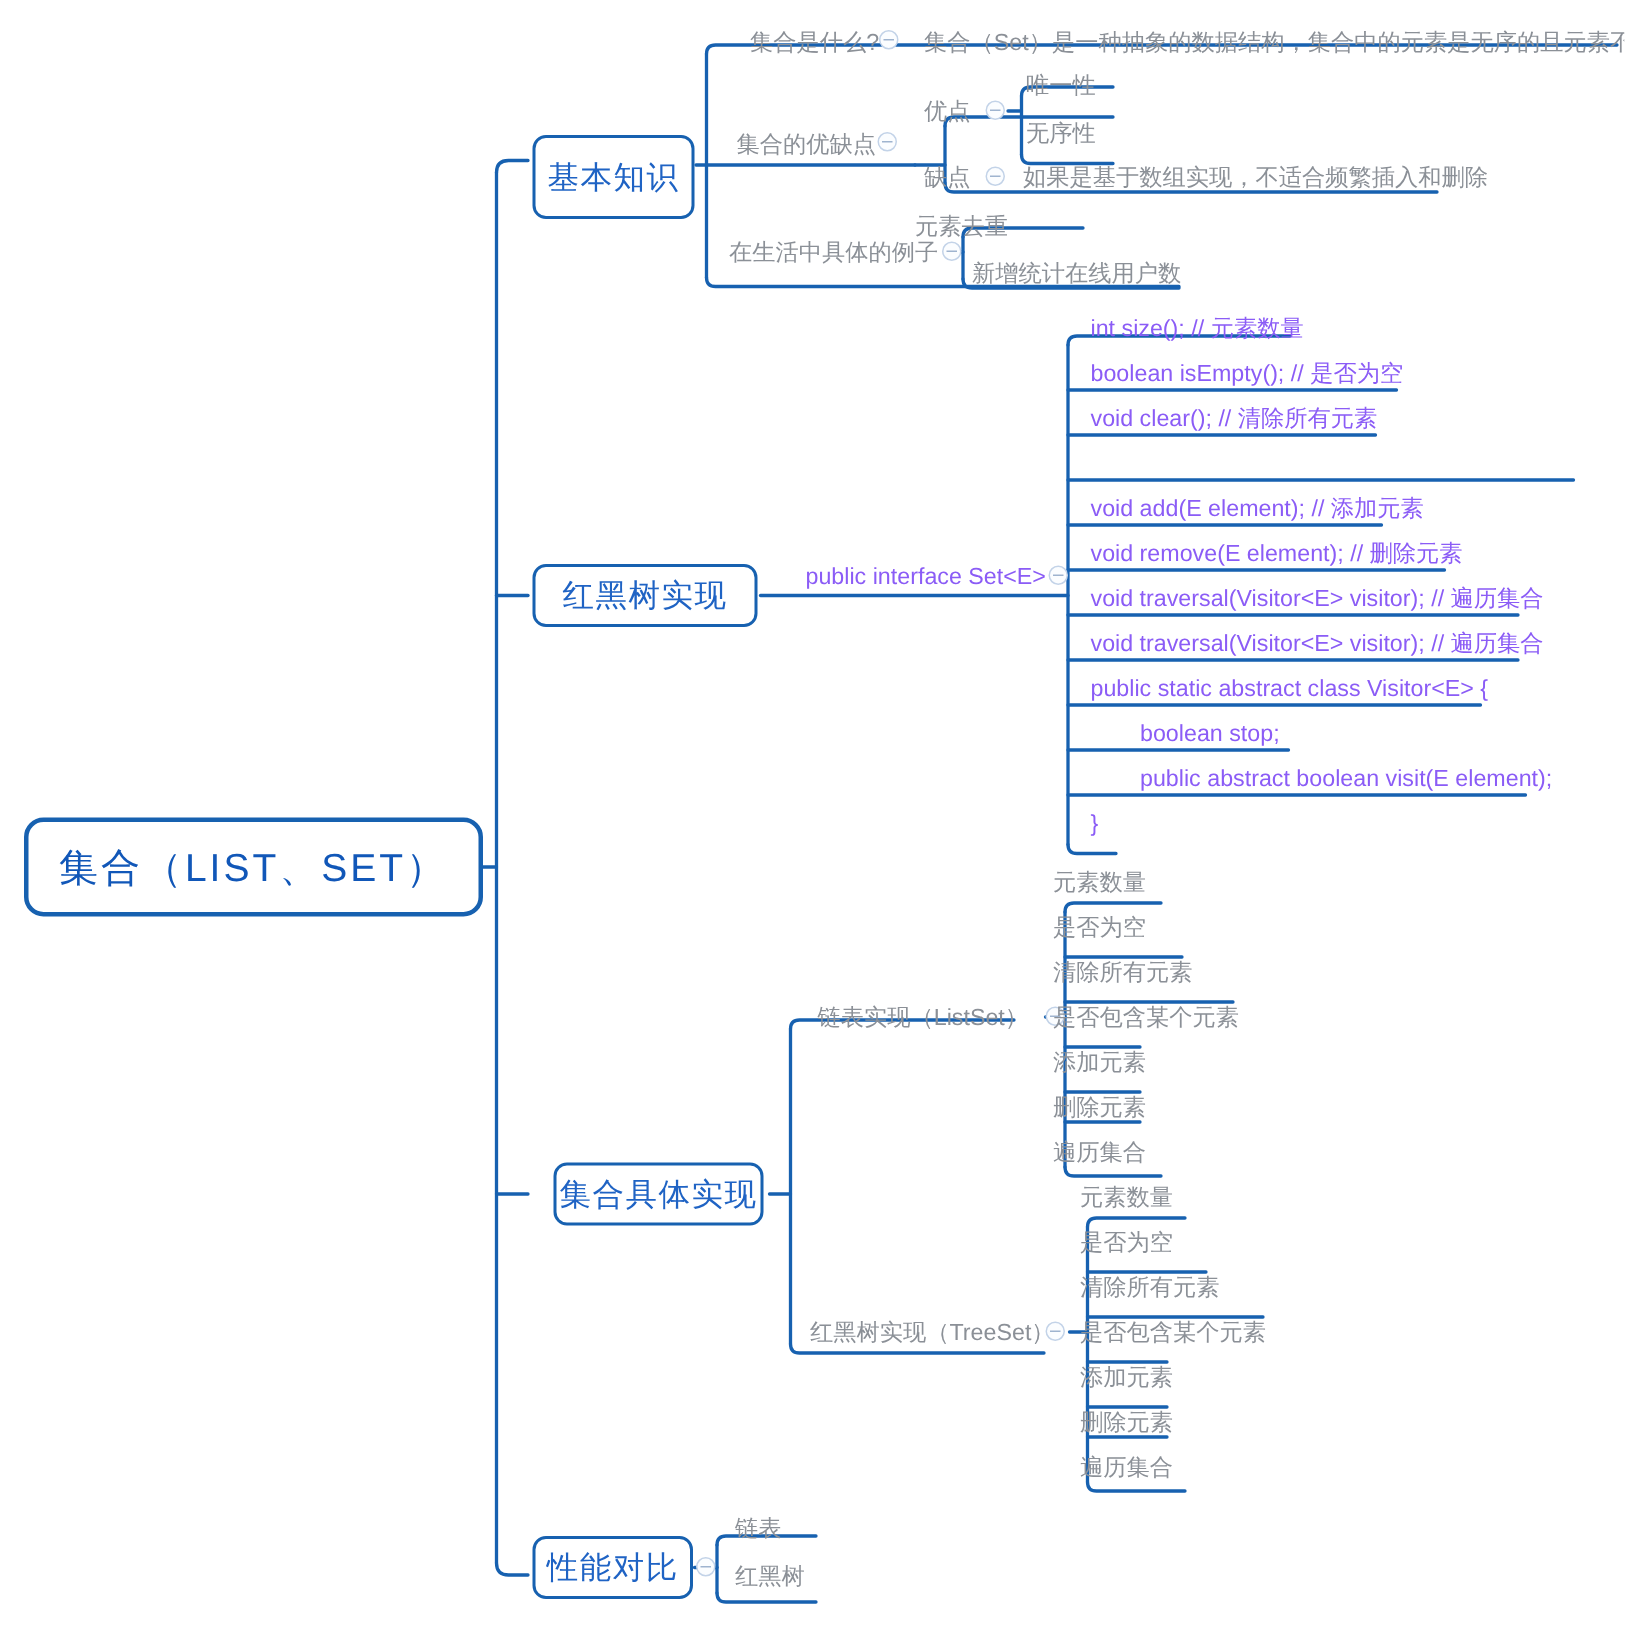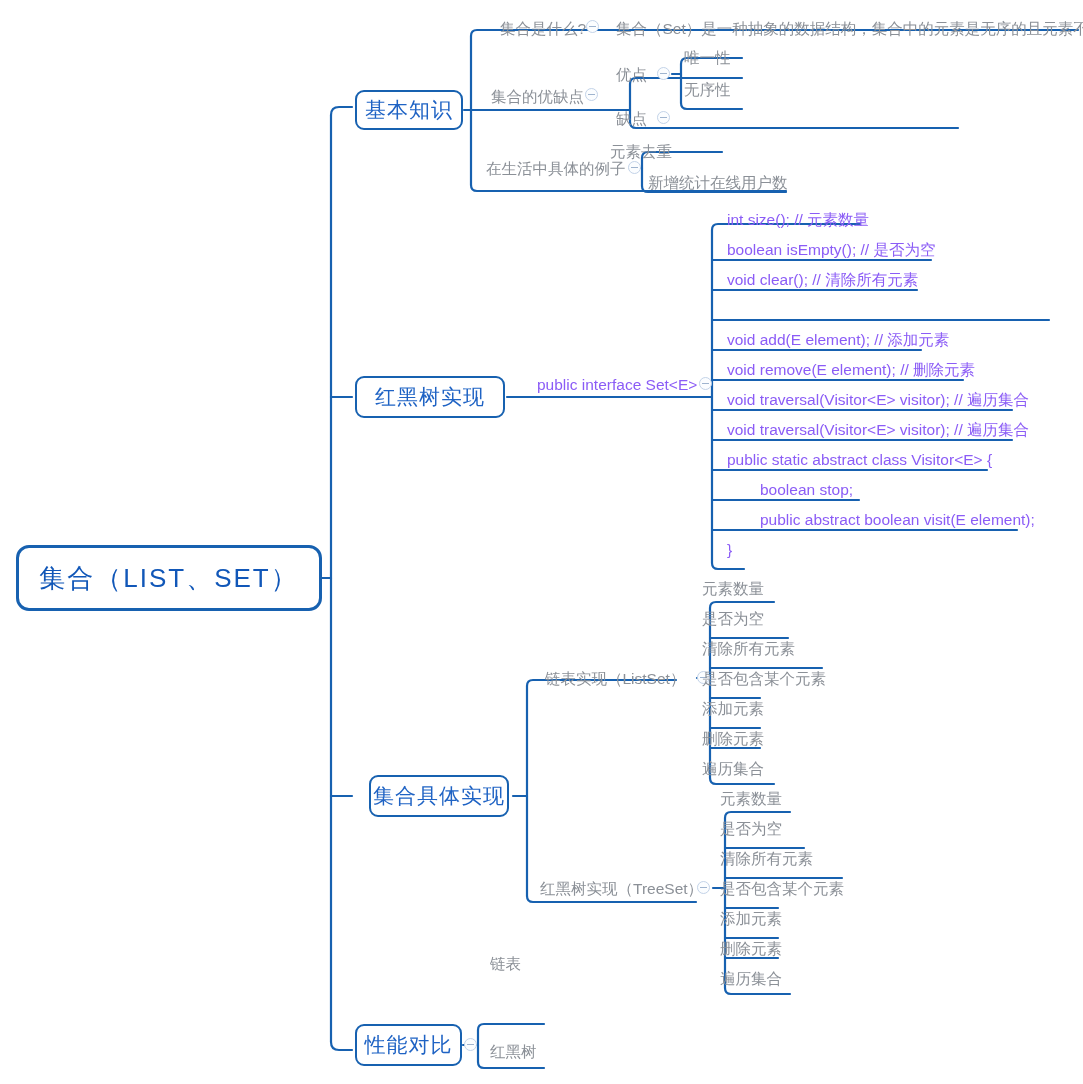--- a/index.html
+++ b/index.html
@@ -151,21 +151,21 @@
       <path d="M478 1030 V1062"></path>
       <path d="M478 1030 q0 -6 6 -6 H544"></path>
       <path d="M478 1062 q0 6 6 6 H544"></path>
     </g>
   </svg>
 
   <div class="boxnode root" style="left:16px;top:545px;width:306px;height:66px;">
     <span>集合（LIST、SET）</span>
   </div>
 
-  <div class="boxnode branch" style="left:355px;top:90px;width:108px;height:40px;">
+  <div class="boxnode branch" style="left:355px;top:90px;width:108px;height:56px;">
     <span>基本知识</span>
   </div>
 
   <div class="boxnode branch" style="left:355px;top:376px;width:150px;height:42px;">
     <span>红黑树实现</span>
   </div>
 
   <div class="boxnode branch" style="left:369px;top:775px;width:140px;height:42px;">
     <span>集合具体实现</span>
   </div>
@@ -181,20 +181,21 @@
   <div class="leaf cjk" style="left:491px;top:89px;">集合的优缺点</div>
   <div class="toggle" style="left:585px;top:88px;"></div>
 
   <div class="leaf cjk" style="left:616px;top:67px;">优点</div>
   <div class="toggle" style="left:657px;top:67px;"></div>
   <div class="leaf cjk" style="left:684px;top:50px;">唯一性</div>
   <div class="leaf cjk" style="left:684px;top:82px;">无序性</div>
 
   <div class="leaf cjk" style="left:616px;top:111px;">缺点</div>
   <div class="toggle" style="left:657px;top:111px;"></div>
+  <div class="leaf cjk" style="left:682px;top:111px;">如果是基于数组实现，不适合频繁插入和删除</div>
 
   <div class="leaf cjk" style="left:486px;top:161px;">在生活中具体的例子</div>
   <div class="toggle" style="left:628px;top:161px;"></div>
   <div class="leaf cjk" style="left:610px;top:144px;">元素去重</div>
   <div class="leaf cjk" style="left:648px;top:175px;">新增统计在线用户数</div>
 
   <div class="leaf" style="left:537px;top:377px;">public interface Set&lt;E&gt;</div>
   <div class="toggle" style="left:699px;top:377px;"></div>
 
   <div class="leaf" style="left:727px;top:212px;">int size(); // 元素数量</div>
@@ -225,16 +226,16 @@
 
   <div class="leaf cjk" style="left:720px;top:791px;">元素数量</div>
   <div class="leaf cjk" style="left:720px;top:821px;">是否为空</div>
   <div class="leaf cjk" style="left:720px;top:851px;">清除所有元素</div>
   <div class="leaf cjk" style="left:720px;top:881px;">是否包含某个元素</div>
   <div class="leaf cjk" style="left:720px;top:911px;">添加元素</div>
   <div class="leaf cjk" style="left:720px;top:941px;">删除元素</div>
   <div class="leaf cjk" style="left:720px;top:971px;">遍历集合</div>
 
   <div class="toggle" style="left:464px;top:1038px;"></div>
-  <div class="leaf cjk" style="left:490px;top:956px;">链表</div>
+  <div class="leaf cjk" style="left:490px;top:1012px;">链表</div>
   <div class="leaf cjk" style="left:490px;top:1044px;">红黑树</div>
 
 </div>
 
 </body></html>

